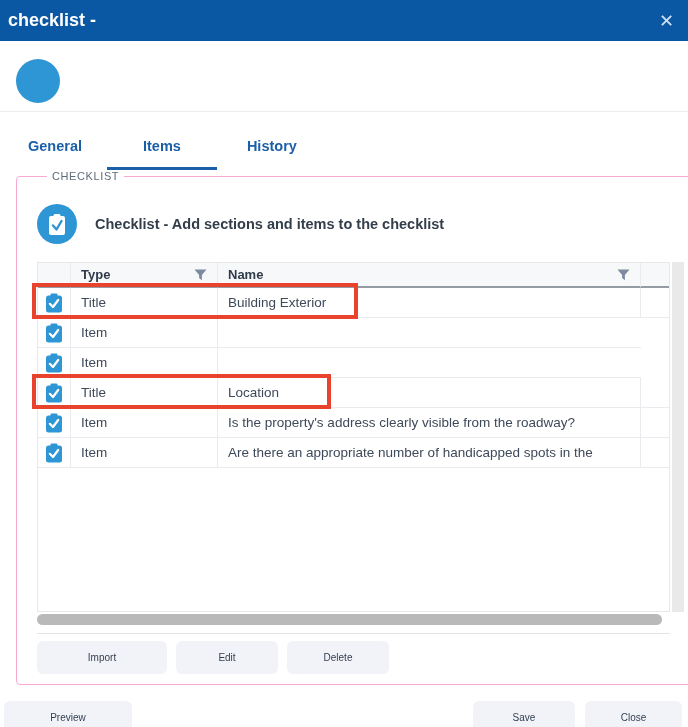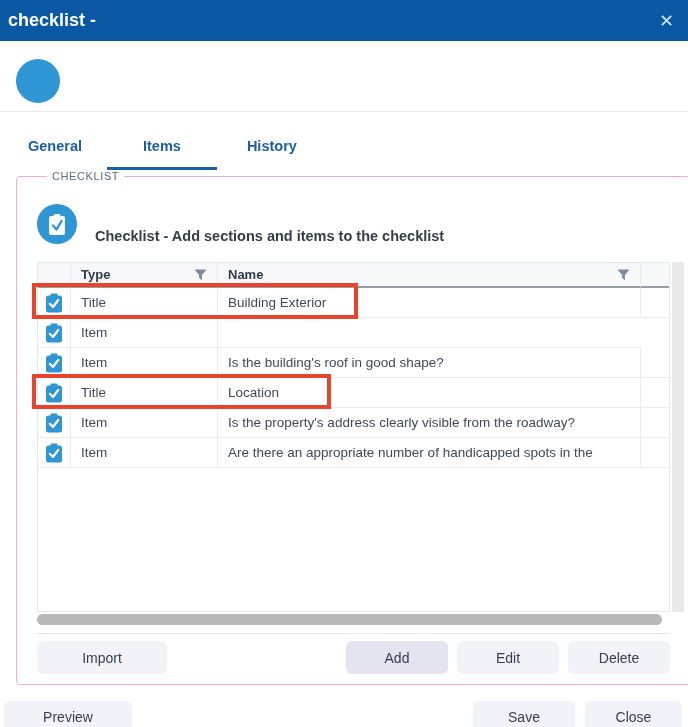--- a/index.html
+++ b/index.html
@@ -26,21 +26,21 @@
          padding:0 0 13px 0; border-bottom:3px solid transparent; }
   .tab.active { margin-left:25px; padding:0 36px 13px 36px; border-bottom:3px solid #1a5fa8; }
   .tab.last { margin-left:30px; }
 
   
   fieldset.checklist { margin:0 16px; border:1px solid #f9a8d4; border-radius:4px;
                        padding:0 20px; }
   fieldset.checklist legend { margin-left:10px; padding:0 5px; font-size:11px;
                               color:#5e6c7a; letter-spacing:0.6px; }
 
-  .section-header { display:flex; align-items:flex-end; margin-top:22px; height:40px; }
+  .section-header { display:flex; align-items:center; margin-top:22px; height:40px; }
   .section-icon { width:40px; height:40px; border-radius:50%; background:#2e96d4;
                   display:flex; align-items:center; justify-content:center; flex:0 0 40px; }
   .section-title { margin-left:18px; font-size:14.5px; font-weight:bold; color:#333e4b; }
 
   
   .table-wrap { position:relative; margin-top:18px; }
   .grid { width:633px; border:1px solid #e6e8ec; border-bottom:none; }
   .grid-row { display:grid; grid-template-columns:33px 147px 423px 28px; }
   .grid-row > div { border-right:1px solid #e9ebef; border-bottom:1px solid #e9ebef;
                     display:flex; align-items:center; overflow:hidden; white-space:nowrap; }
@@ -57,21 +57,21 @@
              background:#e9e9e9; }
   .hscroll-track { width:633px; height:11px; margin-top:2px; }
   .hscroll-thumb { width:625px; height:11px; border-radius:6px; background:#b9b9b9; }
 
   .annotation { position:absolute; border:4px solid #e8432c; pointer-events:none; }
   .annotation.box1 { left:-5px; top:21px; width:326px; height:36px; }
   .annotation.box2 { left:-5px; top:112px; width:299px; height:35px; }
 
   
   .btn { background:#f2f3f8; border:none; border-radius:6px; color:#333f51;
-         font-size:14px; font-family:"Liberation Sans", sans-serif; cursor:pointer;
+         font-size:10px; font-family:"Liberation Sans", sans-serif; cursor:pointer;
          height:33px; }
   .table-footer { margin-top:8px; border-top:1px solid #e2e5e9; padding:7px 0 10px 0;
                   display:flex; align-items:center; }
   .btn-import { width:130px; }
   .btn-add { width:102px; margin-left:auto; background:#e3e4ef; }
   .btn-edit { width:102px; margin-left:9px; }
   .btn-delete { width:102px; margin-left:9px; }
 
   .dialog-footer { display:flex; align-items:center; margin:16px 6px 0 4px; }
   .btn-preview { width:128px; height:32px; }
@@ -157,21 +157,20 @@
 
       <div class="grid-row grid-body">
         <div class="cell-icon">
           <svg width="18" height="20" viewBox="0 0 18 20">
               <rect x="5.5" y="0.5" width="7" height="4" rx="1.2" fill="#2e96d4"></rect>
               <rect x="1" y="2.5" width="16" height="17" rx="2.5" fill="#2e96d4"></rect>
               <polyline points="4.8,10.8 8,14 13.2,7" fill="none" stroke="#fff" stroke-width="2.2" stroke-linecap="round" stroke-linejoin="round"></polyline>
             </svg>
         </div>
         <div class="cell-text">Item</div>
-        <div class="cell-text">Is the building's roof in good shape?</div>
         <div></div>
       </div>
 
       <div class="grid-row grid-body">
         <div class="cell-icon">
           <svg width="18" height="20" viewBox="0 0 18 20">
               <rect x="5.5" y="0.5" width="7" height="4" rx="1.2" fill="#2e96d4"></rect>
               <rect x="1" y="2.5" width="16" height="17" rx="2.5" fill="#2e96d4"></rect>
               <polyline points="4.8,10.8 8,14 13.2,7" fill="none" stroke="#fff" stroke-width="2.2" stroke-linecap="round" stroke-linejoin="round"></polyline>
             </svg>
@@ -215,21 +214,20 @@
     <div class="hscroll-track">
       <div class="hscroll-thumb"></div>
     </div>
 
     <div class="annotation box1"></div>
     <div class="annotation box2"></div>
   </div>
 
   <div class="table-footer">
     <button class="btn btn-import">Import</button>
-    <button class="btn btn-add">Add</button>
     <button class="btn btn-edit">Edit</button>
     <button class="btn btn-delete">Delete</button>
   </div>
 </fieldset>
 
 <div class="dialog-footer">
   <button class="btn btn-preview">Preview</button>
   <button class="btn btn-save">Save</button>
   <button class="btn btn-close">Close</button>
 </div>

